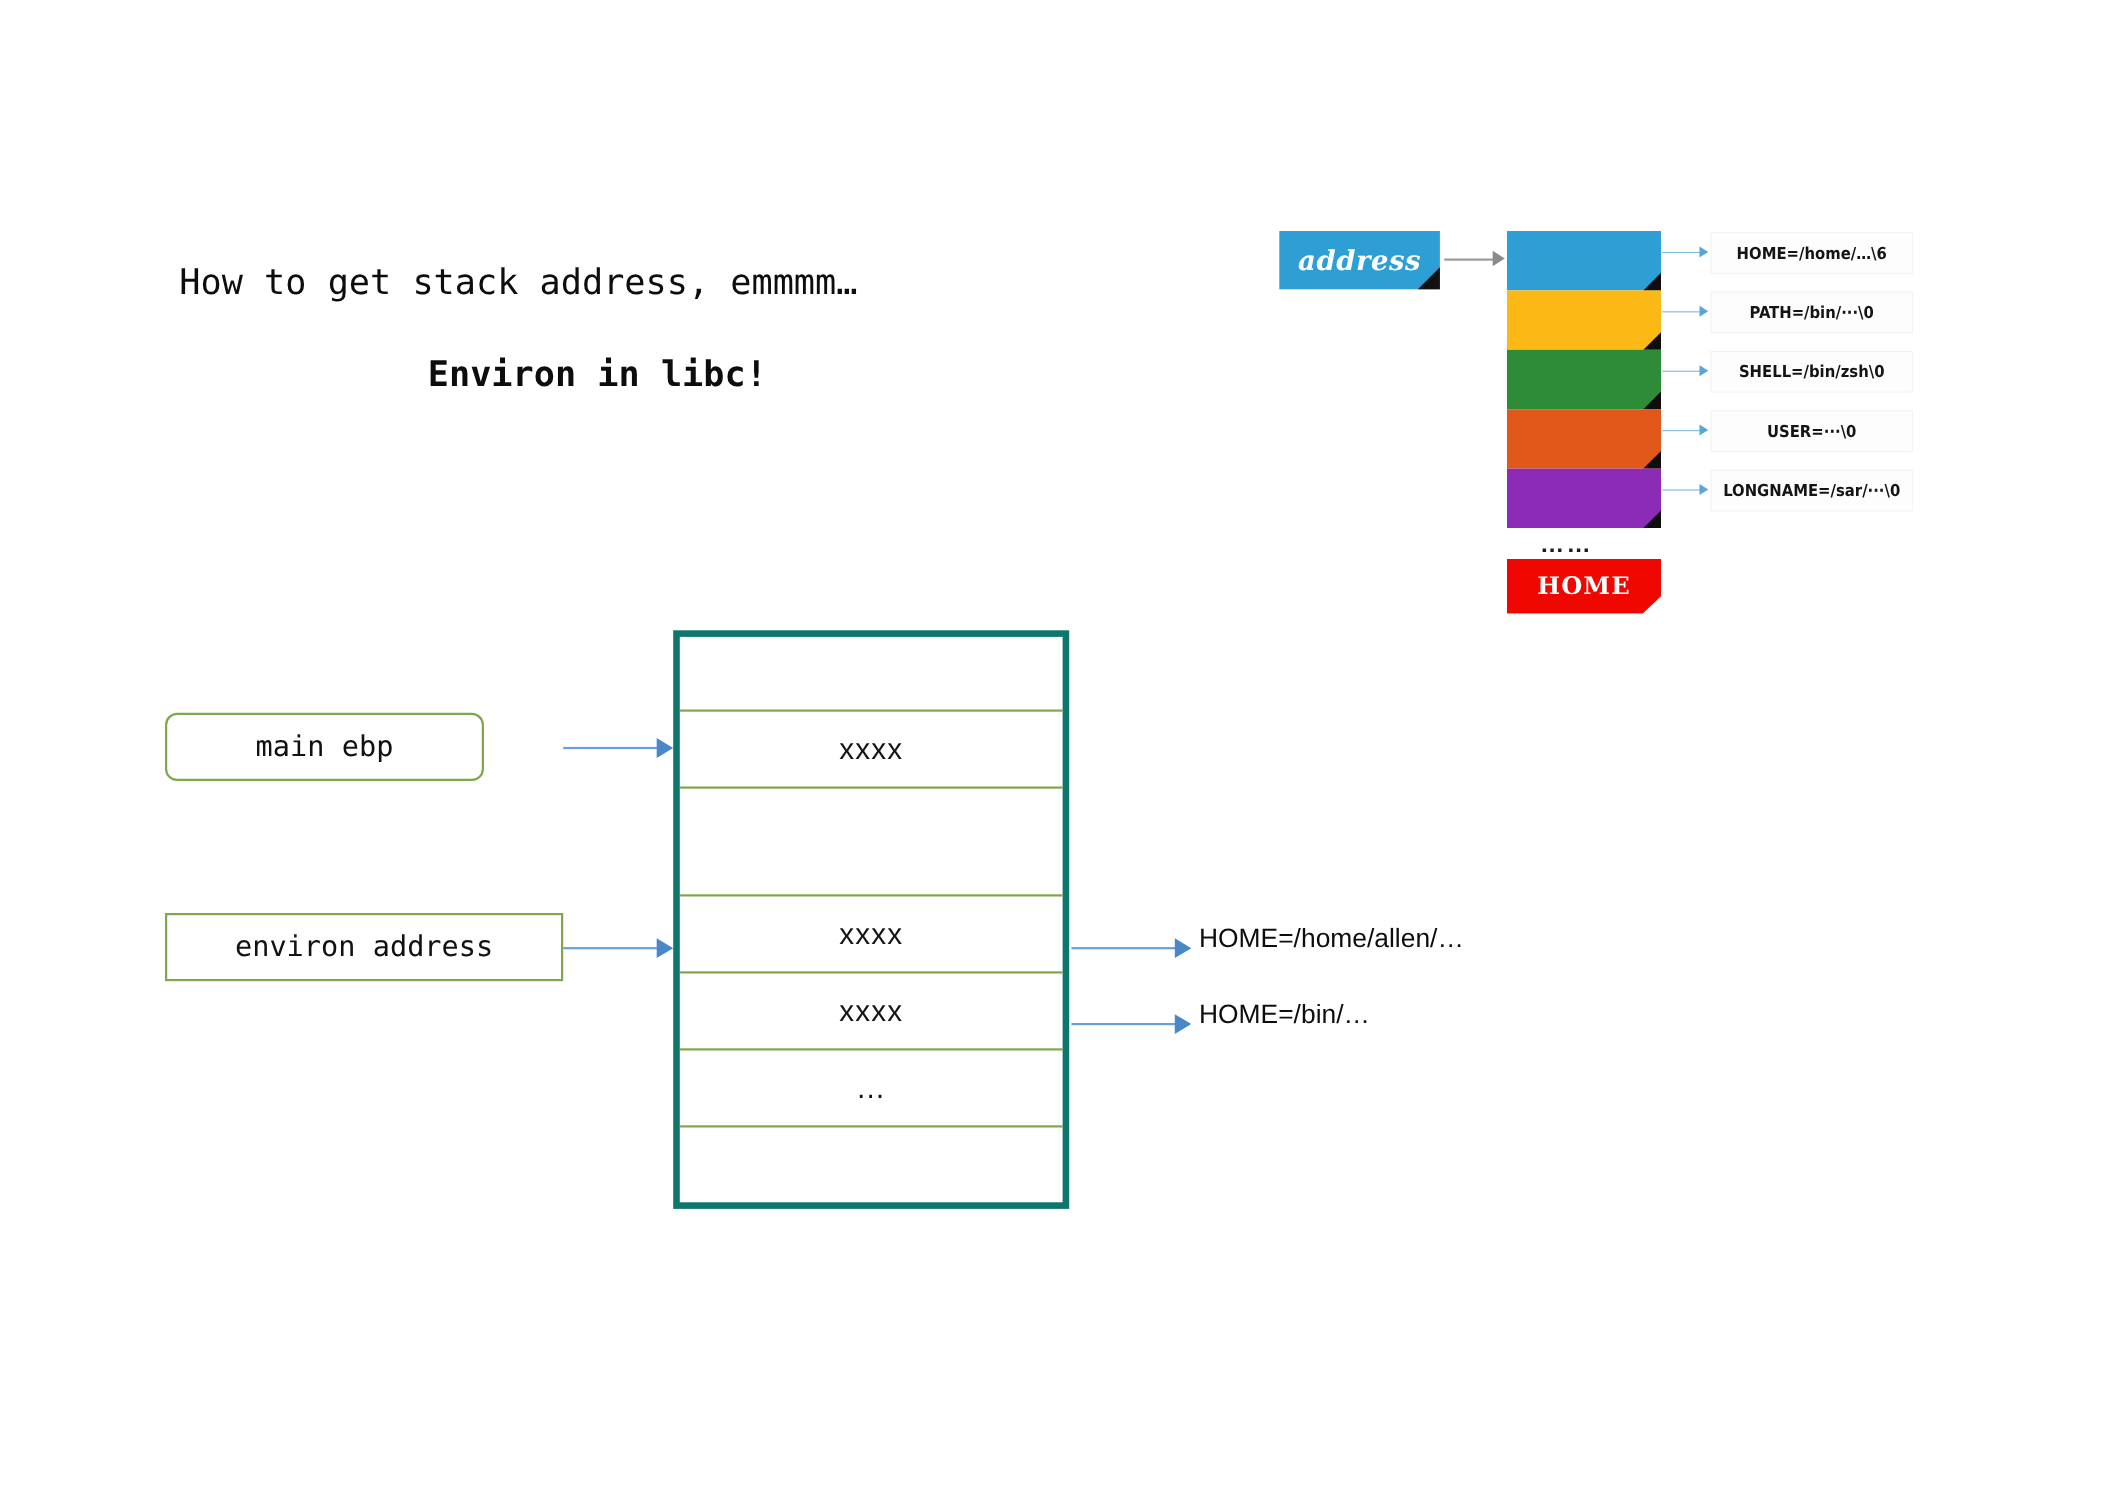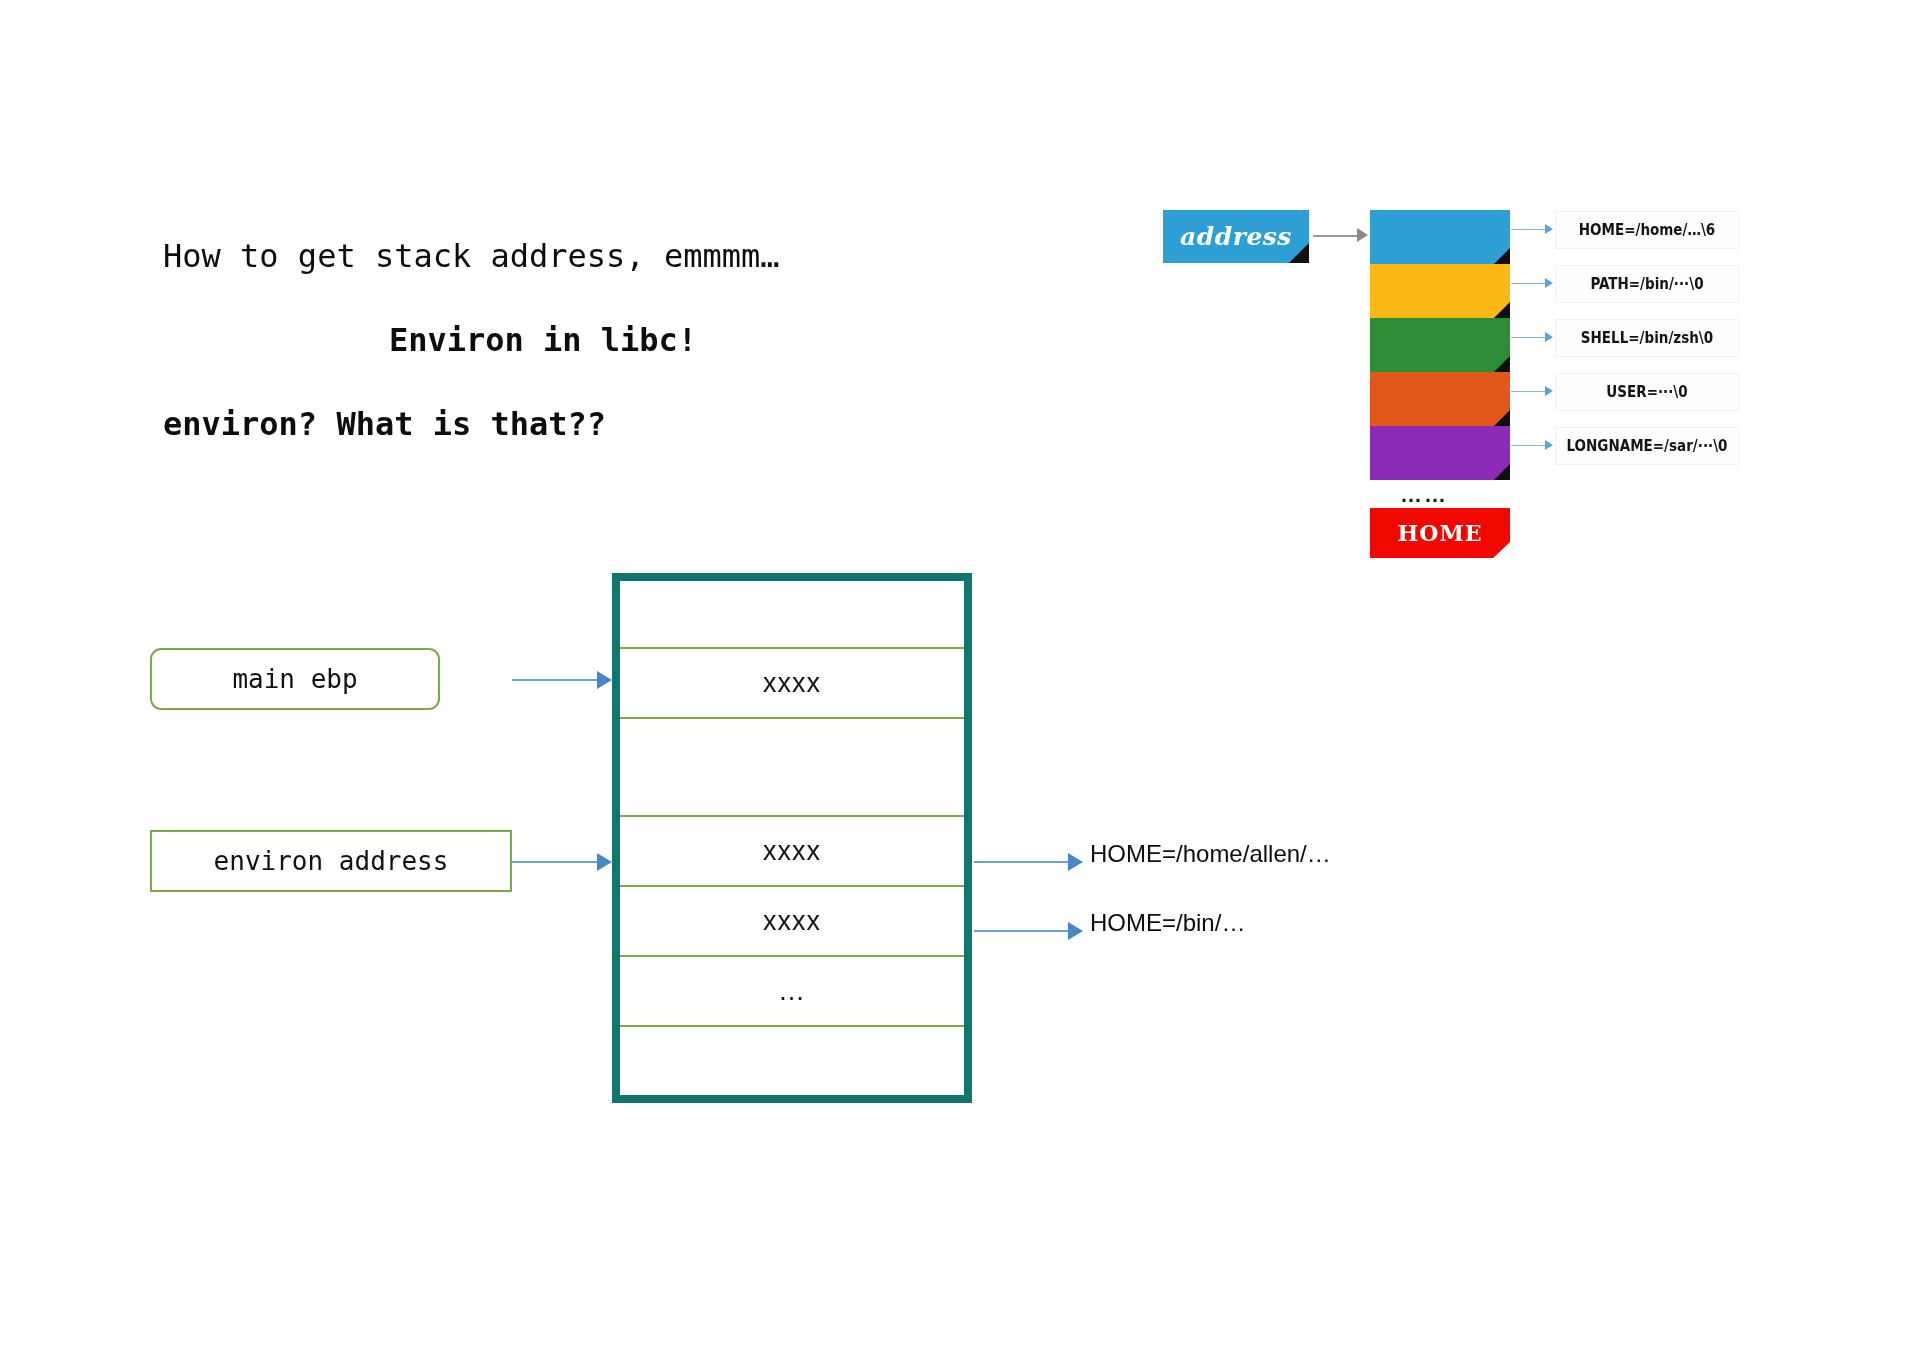--- a/index.html
+++ b/index.html
@@ -55,21 +55,21 @@
     left: 150px; top: 830px; width: 362px; height: 62px;
   }
 
   
   #stack-table {
     position: absolute;
     left: 612px;
     top: 573px;
     width: 360px;
     box-sizing: border-box;
-    border: 8px solid #0f766e;
+    border: 6px solid #0f766e;
     background: #ffffff;
   }
   .stack-row {
     box-sizing: border-box;
     border-bottom: 2px solid #7fa84c;
     display: flex;
     align-items: center;
     justify-content: center;
     font-family: "Liberation Sans", sans-serif;
     font-size: 27px;
@@ -245,21 +245,20 @@
     border-bottom: 5px solid transparent;
     border-left: 8px solid #5aa5d8;
   }
 </style>
 </head>
 <body>
 
 <div id="text-block">
   <div class="mono-line" id="line-intro">How to get stack address, emmmm…</div>
   <div class="mono-line" id="line-environ-libc">Environ in libc!</div>
-  <div class="mono-line" id="line-environ-q">environ? What is that??</div>
 </div>
 
 <div class="label-box" id="box-main-ebp">
   <span>main ebp</span>
 </div>
 
 <div class="label-box" id="box-environ-address">
   <span>environ address</span>
 </div>
 

